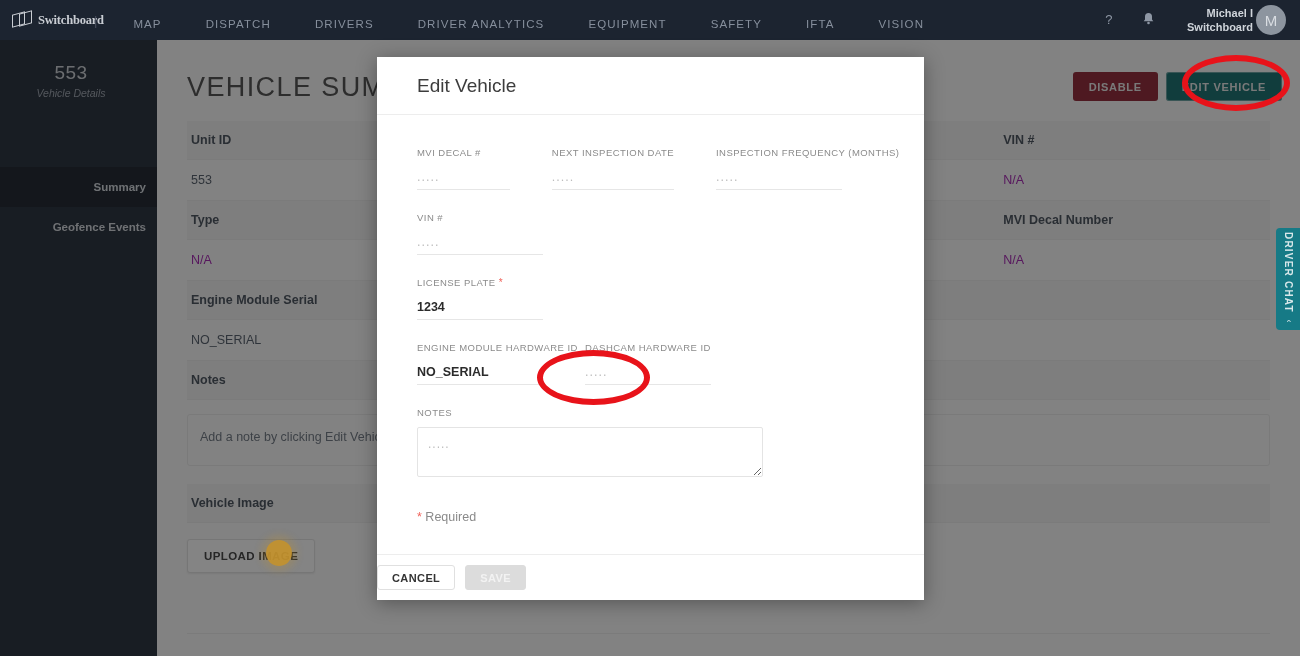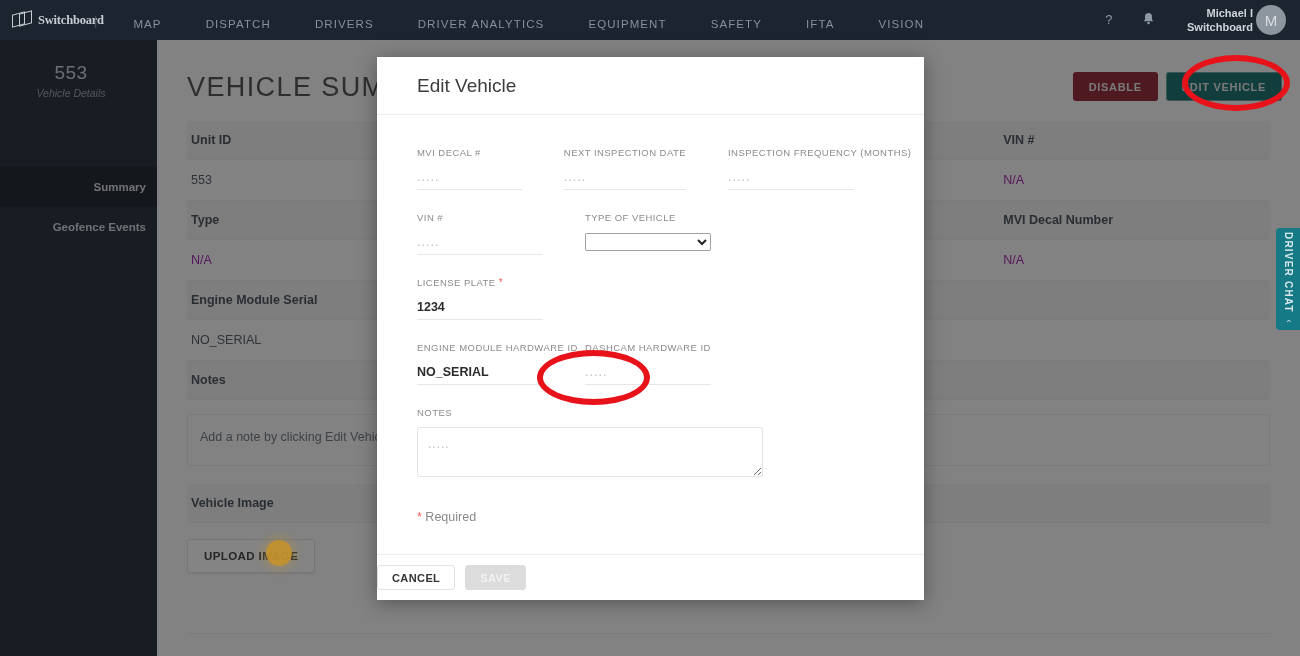--- a/index.html
+++ b/index.html
@@ -145,21 +145,21 @@
     width: 547px; height: 543px;
     background: #fff; z-index: 40;
     box-shadow: 0 3px 18px rgba(0,0,0,.35);
     display: flex; flex-direction: column;
   }
   .modal-head {
     height: 58px; border-bottom: 1px solid #ededed;
     display: flex; align-items: center; padding-left: 40px;
   }
   .modal-title { font-size: 19px; color: #3c3c3c; font-weight: 400; }
-  .modal-body { flex: 1; padding: 32px 28px 0 40px; position: relative; }
+  .modal-body { flex: 1; padding: 32px 40px 0 40px; position: relative; }
 
   .frow { display: flex; margin-bottom: 22px; }
   .fld { width: 126px; margin-right: 42px; }
   .fld.wide { width: 166px; }
   .flabel {
     font-size: 9.5px; color: #8b8b8b; letter-spacing: .45px;
     text-transform: uppercase; display: block; margin-bottom: 9px;
     white-space: nowrap;
   }
   .req { color: #f0625a; font-size: 10px; }
@@ -362,26 +362,20 @@
           <label class="flabel">INSPECTION FREQUENCY (MONTHS)</label>
           <input class="finput" placeholder="....." style="">
         </div>
       </div>
 
       <div class="frow">
         <div class="fld">
           <label class="flabel">VIN #</label>
           <input class="finput" placeholder="....." style="">
         </div>
-        <div class="fld">
-          <label class="flabel">TYPE OF VEHICLE</label>
-          <select class="fselect">
-            <option></option>
-          </select>
-        </div>
       </div>
 
       <div class="frow">
         <div class="fld">
           <label class="flabel"><span>LICENSE PLATE</span> <span class="req">*</span></label>
           <input class="finput" value="1234" style="">
         </div>
       </div>
 
       <div class="frow">

